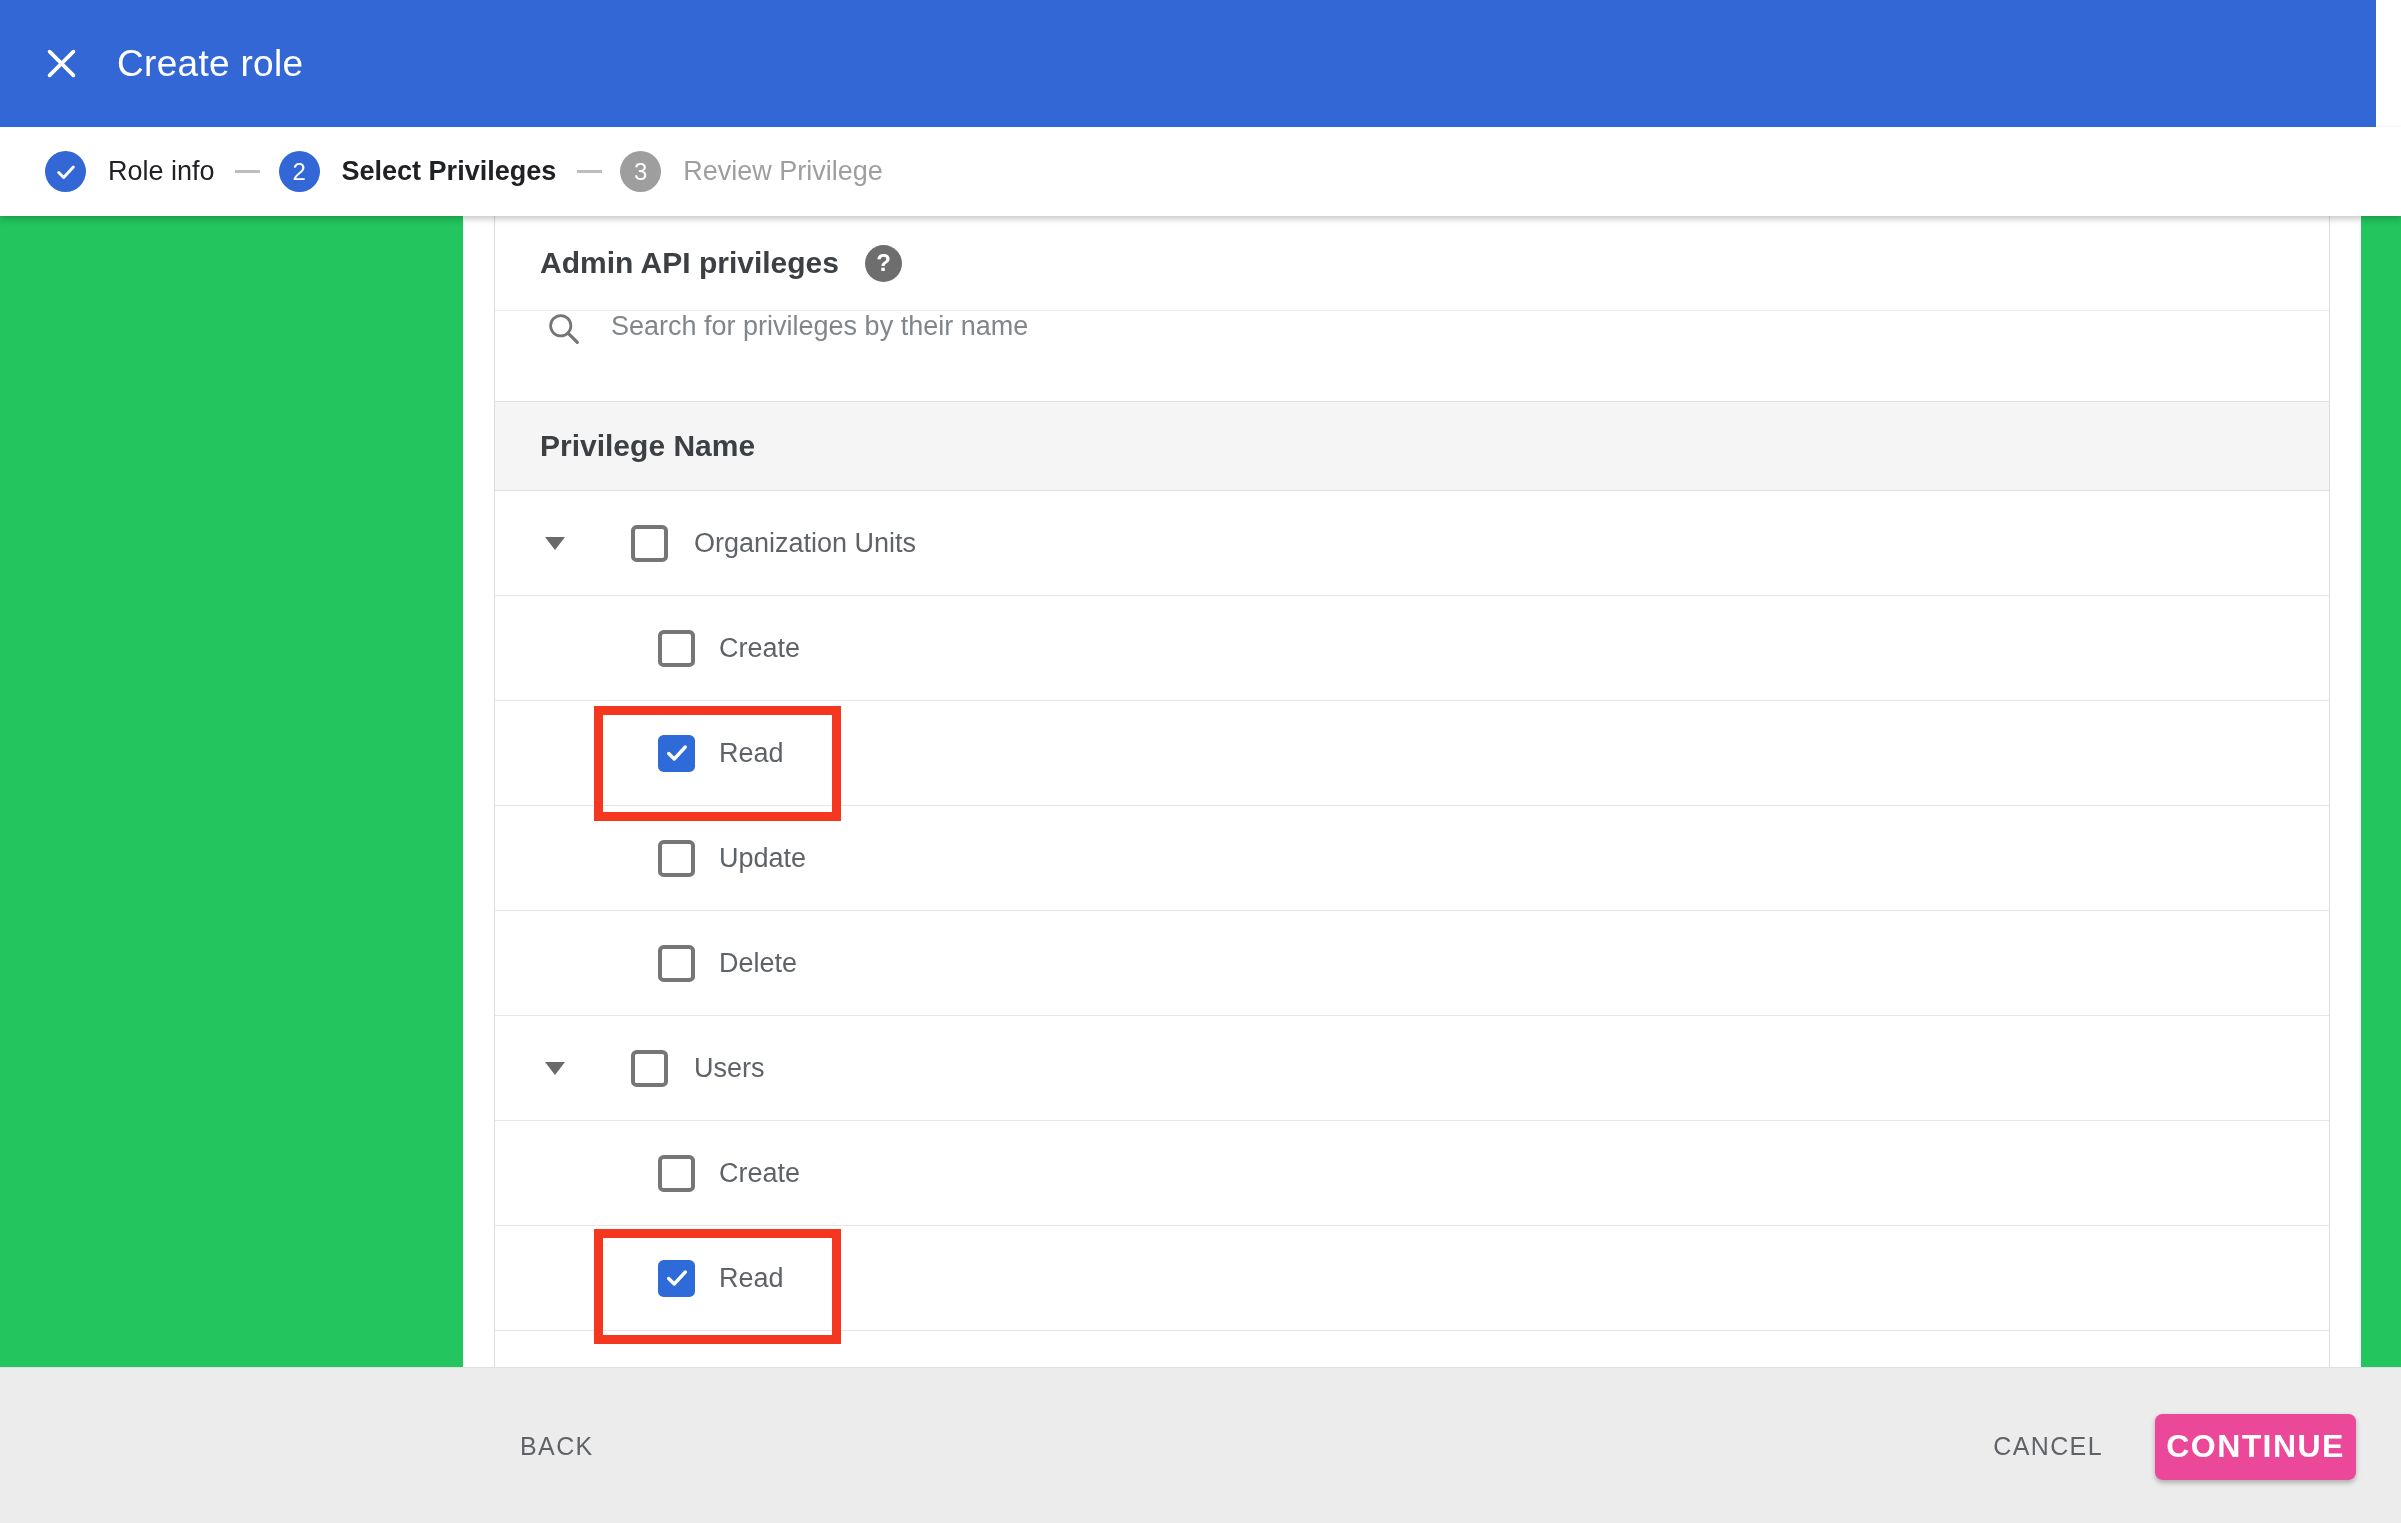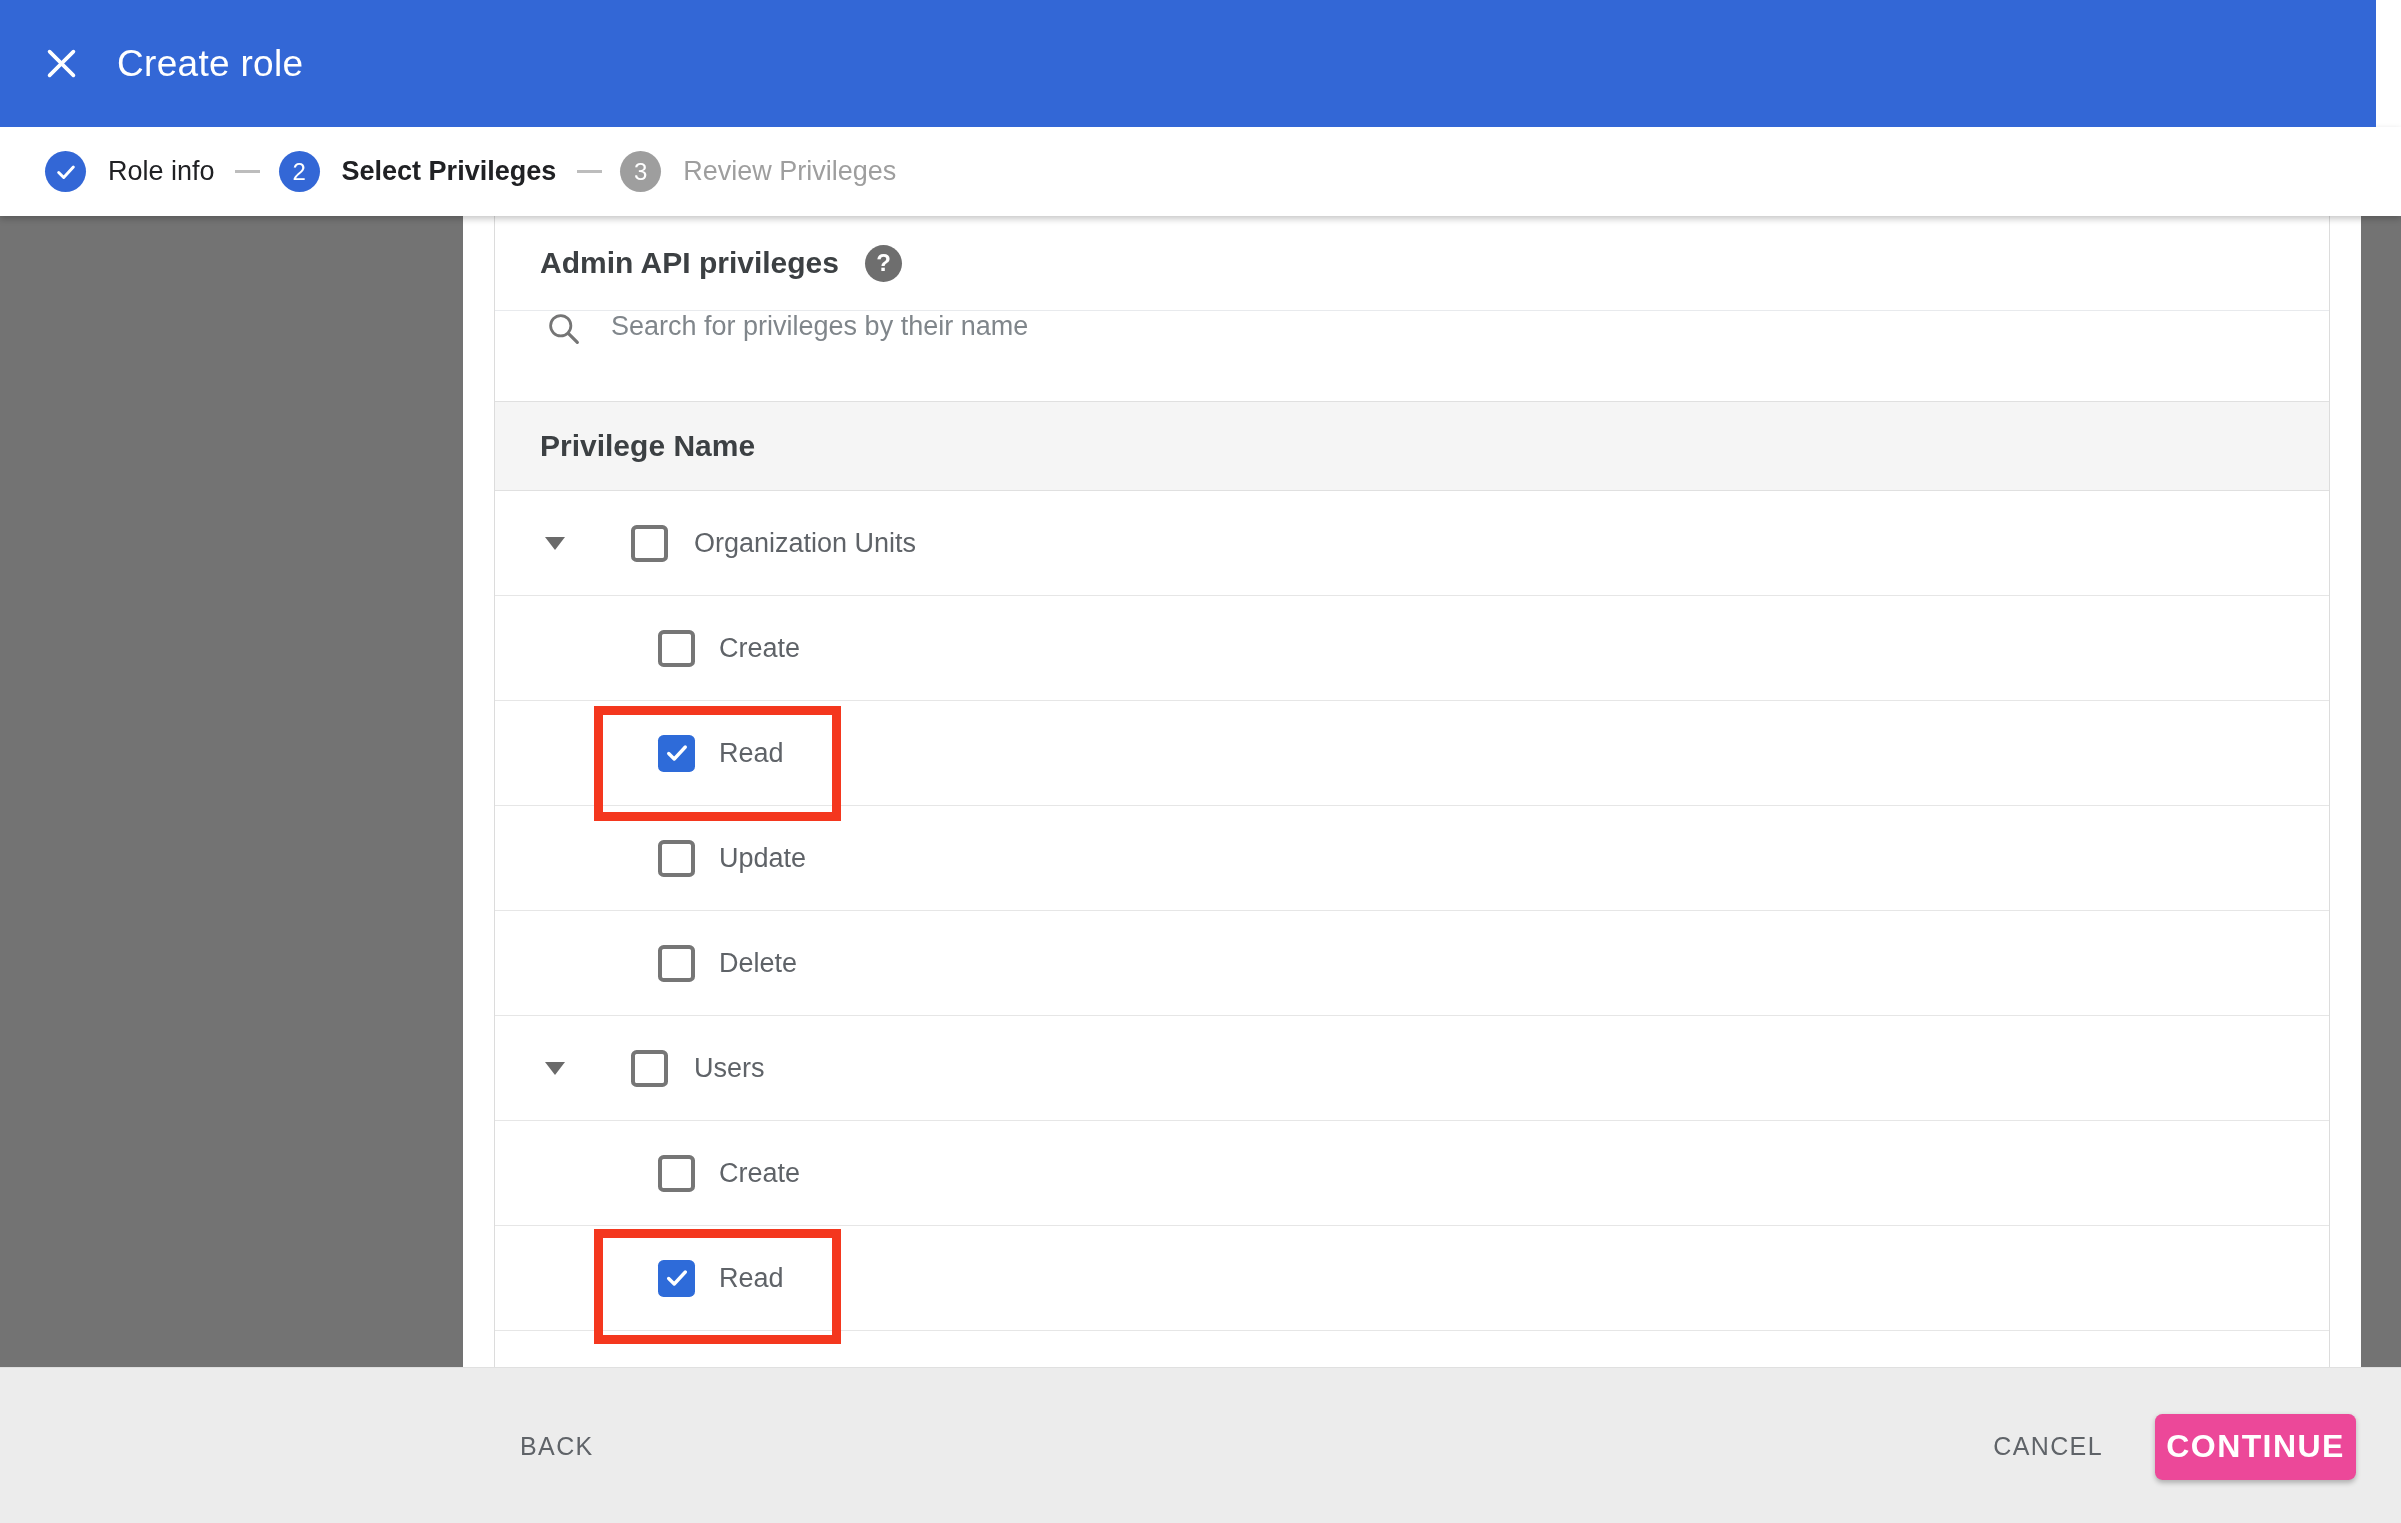--- a/index.html
+++ b/index.html
@@ -50,21 +50,21 @@
   .step-label.active { font-weight: 700; }
   .step-label.upcoming { color: #9e9e9e; }
   .step-dash {
     width: 25px; height: 2.8px; background: #bdbdbd;
     margin: 0 18.6px 0 20.4px; flex: 0 0 auto;
   }
 
   
   .main {
     position: absolute; left: 0; top: 216px; width: 2401px; height: 1151px;
-    background: #737373;
+    background: #22c55e;
   }
   .scrollarea {
     position: absolute; left: 463px; top: 0; width: 1898px; height: 1151px;
     background: #ffffff;
   }
   .card {
     position: absolute; left: 31px; top: 0; width: 1836px; height: 1151px;
     border-left: 1.9px solid #dcdcdc; border-right: 1.9px solid #dcdcdc;
     background: #ffffff;
   }
@@ -192,21 +192,21 @@
     <div class="step-label">Role info</div>
   </div>
   <div class="step-dash"></div>
   <div class="step">
     <div class="step-circle active">2</div>
     <div class="step-label active">Select Privileges</div>
   </div>
   <div class="step-dash"></div>
   <div class="step">
     <div class="step-circle upcoming">3</div>
-    <div class="step-label upcoming">Review Privileges</div>
+    <div class="step-label upcoming">Review Privilege</div>
   </div>
 </div>
 
 <div class="main">
   <div class="scrollarea">
     <div class="card">
 
       <div class="section-title-row">
         <div class="section-title">Admin API privileges</div>
         <div class="help-icon">?</div>

